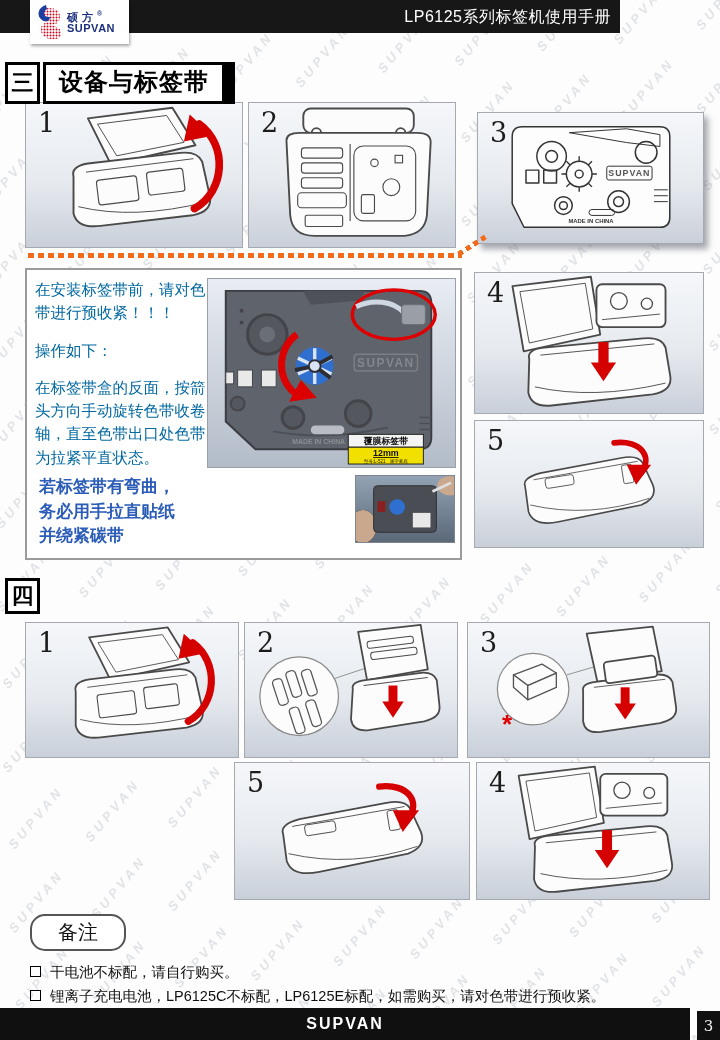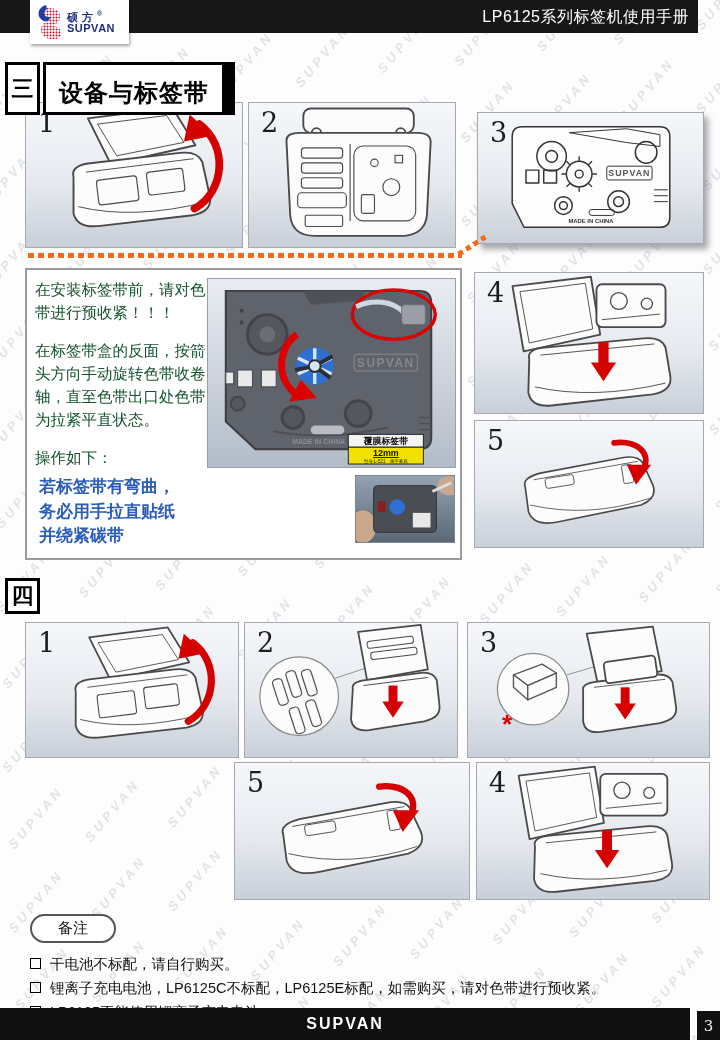--- a/index.html
+++ b/index.html
@@ -4,65 +4,65 @@
 <style>
   html,body{margin:0;padding:0;background:#e8e8e8;}
   #page{position:relative;width:720px;height:1040px;background:#fdfdfd;overflow:hidden;
         font-family:"Liberation Sans",sans-serif;margin:0 auto;}
   
   .watermark{position:absolute;left:-45%;top:-35%;width:200%;height:190%;
              transform:rotate(-50deg);opacity:.5;z-index:0;pointer-events:none;}
   .wm-row{white-space:nowrap;font:700 italic 13px "Liberation Sans",sans-serif;
           color:#c6cad1;letter-spacing:4px;word-spacing:34px;line-height:54px;}
   
-  .top-bar{position:absolute;left:0;top:0;width:698px;height:33px;background:#171717;z-index:5;}
+  .top-bar{position:absolute;left:0;top:0;width:620px;height:33px;background:#171717;z-index:5;}
   .manual-title{position:absolute;right:9px;top:7px;color:#fff;font-size:16px;letter-spacing:.5px;}
   .logo-box{position:absolute;left:30px;top:0;width:99px;height:44px;background:#fff;z-index:6;
             display:flex;align-items:center;gap:3px;padding:1px 4px;box-sizing:border-box;
             box-shadow:1px 2px 3px rgba(0,0,0,.35);}
   .logo-text{display:flex;flex-direction:column;line-height:1.1;}
   .logo-cn{font-size:11px;font-weight:bold;color:#1b2f7e;letter-spacing:4px;}
   .logo-cn sup{font-size:7px;letter-spacing:0;}
   .logo-en{font-size:11px;font-weight:800;color:#1b2f7e;letter-spacing:.5px;}
   
   .sec-header{position:absolute;left:5px;display:flex;align-items:stretch;gap:3px;z-index:4;}
   .sec-num{border:3px solid #000;background:#fff;color:#000;font-weight:800;font-size:22px;
            width:29px;display:flex;align-items:center;justify-content:center;}
   .sec-title{border:3px solid #000;border-right:13px solid #000;background:#fff;color:#000;
-             font-weight:800;font-size:24px;padding:12px 13px 3px;letter-spacing:1px;}
+             font-weight:800;font-size:24px;padding:1px 13px 3px;letter-spacing:1px;}
   
   .panel{position:absolute;border:1px solid #a6a9b0;box-sizing:border-box;z-index:2;
          background:linear-gradient(180deg,#f5f7fa 0%,#e6eaef 55%,#c9cfd9 100%);}
   .panel.shadowed{box-shadow:4px 5px 6px rgba(90,95,105,.55);}
   .step-num{position:absolute;left:12px;top:4px;font-family:"DejaVu Serif",serif;
             font-size:27px;color:#1c1c1c;z-index:3;}
   .ill{position:absolute;left:0;top:0;width:100%;height:100%;}
   .asterisk{position:absolute;left:34px;top:86px;color:#e00000;font-size:26px;font-weight:bold;z-index:3;}
   
   .dotline{position:absolute;left:28px;top:253px;width:434px;height:5px;z-index:2;
            background:repeating-linear-gradient(90deg,#f26a1b 0 6px,transparent 6px 10px);}
   .dotline-diag{position:absolute;left:456px;top:243px;width:32px;height:5px;z-index:2;
            transform:rotate(-33deg);
            background:repeating-linear-gradient(90deg,#f26a1b 0 5px,transparent 5px 9px);}
   
   .mid-panel{position:absolute;left:25px;top:268px;width:437px;height:292px;background:#fff;
              border:2px solid #9b9b9b;box-sizing:border-box;z-index:2;}
   .notice-col{position:absolute;left:8px;top:8px;width:172px;}
   .notice-title{color:#e60000;font-size:23px;font-weight:bold;text-align:center;margin:8px 0 16px;}
-  .notice-p{font-size:15.5px;color:#14532d;line-height:1.5;margin:0 0 14px;}
+  .notice-p{font-size:15.5px;color:#0369a1;line-height:1.5;margin:0 0 14px;}
   .cassette-photo{position:absolute;left:180px;top:8px;width:249px;height:190px;
                   border:1px solid #9aa0a8;box-sizing:border-box;}
   .tip-text{position:absolute;left:12px;top:205px;width:150px;color:#2b5cb8;
             font-size:17px;font-weight:bold;line-height:1.45;}
   .tip-photo{position:absolute;left:328px;top:205px;width:100px;height:68px;
              border:1px solid #7e8591;box-sizing:border-box;}
   
   .notes{position:absolute;left:30px;top:914px;width:670px;z-index:2;}
   .notes-pill{display:inline-block;border:2px solid #555;border-radius:15px;background:#fff;
-              padding:3px 26px;font-size:15px;color:#111;}
+              padding:3px 26px;font-size:20px;color:#111;}
   .note-item{display:flex;align-items:flex-start;gap:9px;margin-top:5px;font-size:14.5px;color:#111;}
   .note-item:first-of-type{margin-top:12px;}
   .note-bullet{width:9px;height:9px;border:1.7px solid #000;margin-top:3px;flex:none;}
   
   .footer-bar{position:absolute;left:0;top:1008px;width:690px;height:32px;background:#101010;z-index:5;
               color:#fff;font-weight:800;font-size:16px;letter-spacing:2px;
               display:flex;align-items:center;justify-content:center;}
   .page-box{position:absolute;left:697px;top:1011px;width:23px;height:29px;background:#101010;z-index:5;
             color:#eee;font-family:"DejaVu Serif",serif;font-size:15px;
             display:flex;align-items:center;justify-content:center;}
@@ -275,22 +275,22 @@
       <text x="114" y="112" text-anchor="middle" font-size="6" font-weight="bold" fill="#333">MADE IN CHINA</text>
     </svg>
   </div>
 
   <div class="dotline"></div>
   <div class="dotline-diag"></div>
 
   <div class="mid-panel">
     <div class="notice-col">
       <p class="notice-p">在安装标签带前，请对色带进行预收紧！！！</p>
+      <p class="notice-p">操作如下：</p>
       <p class="notice-p">在标签带盒的反面，按箭头方向手动旋转色带收卷轴，直至色带出口处色带为拉紧平直状态。</p>
-      <p class="notice-p">操作如下：</p>
     </div>
     <div class="cassette-photo">
       <svg width="100%" height="100%" viewBox="0 0 250 190" preserveAspectRatio="none">
         <defs>
           <linearGradient id="gradPhoto" x1="0" y1="0" x2="0" y2="1">
             <stop offset="0" stop-color="#e9edf3"></stop>
               <stop offset="1" stop-color="#b2bcc8"></stop>
           </linearGradient>
         </defs>
         <rect width="250" height="190" fill="url(#gradPhoto)"></rect>

